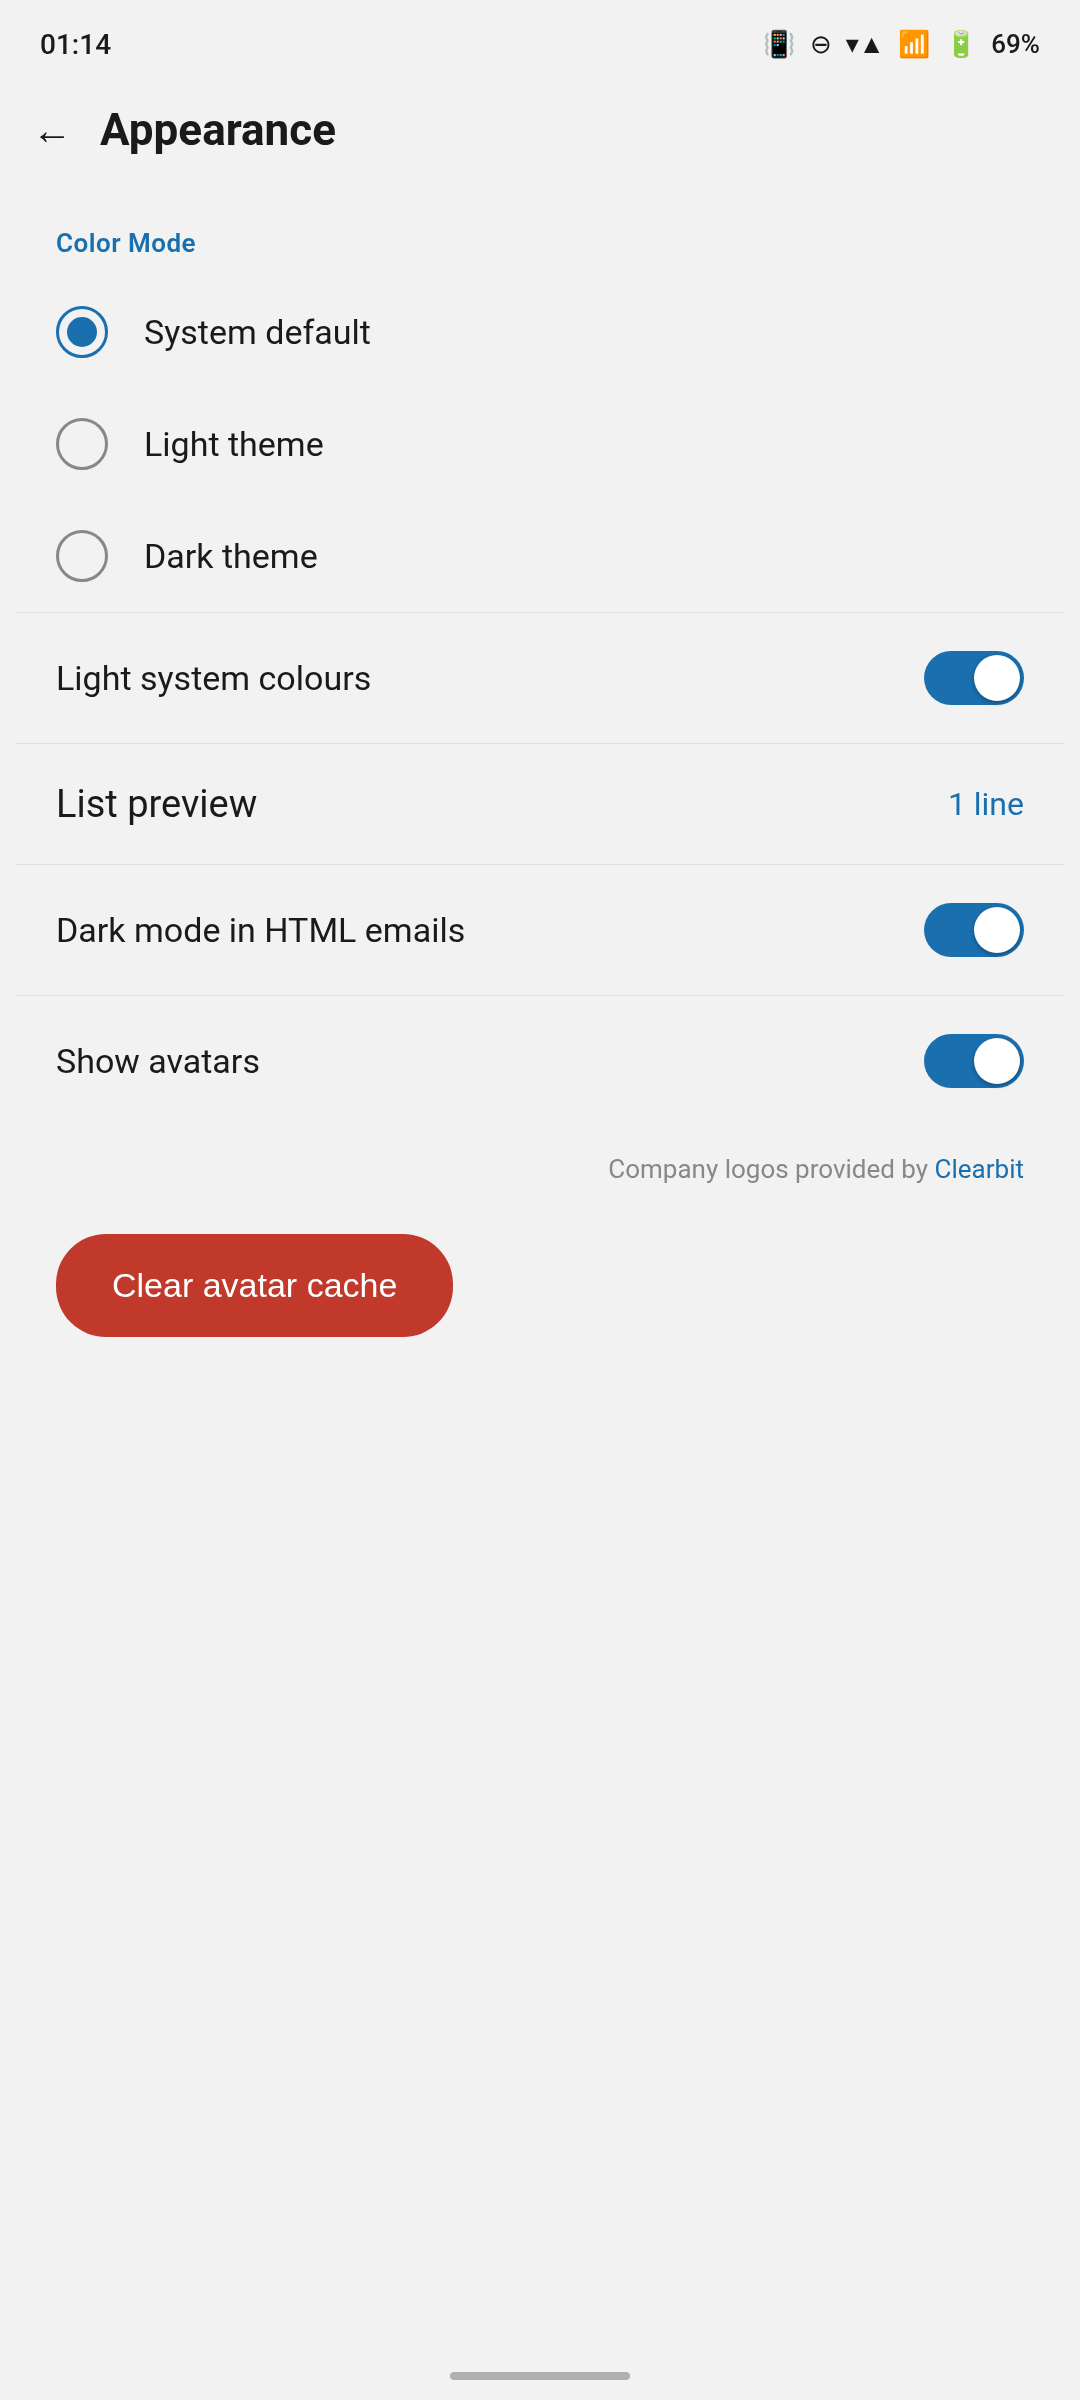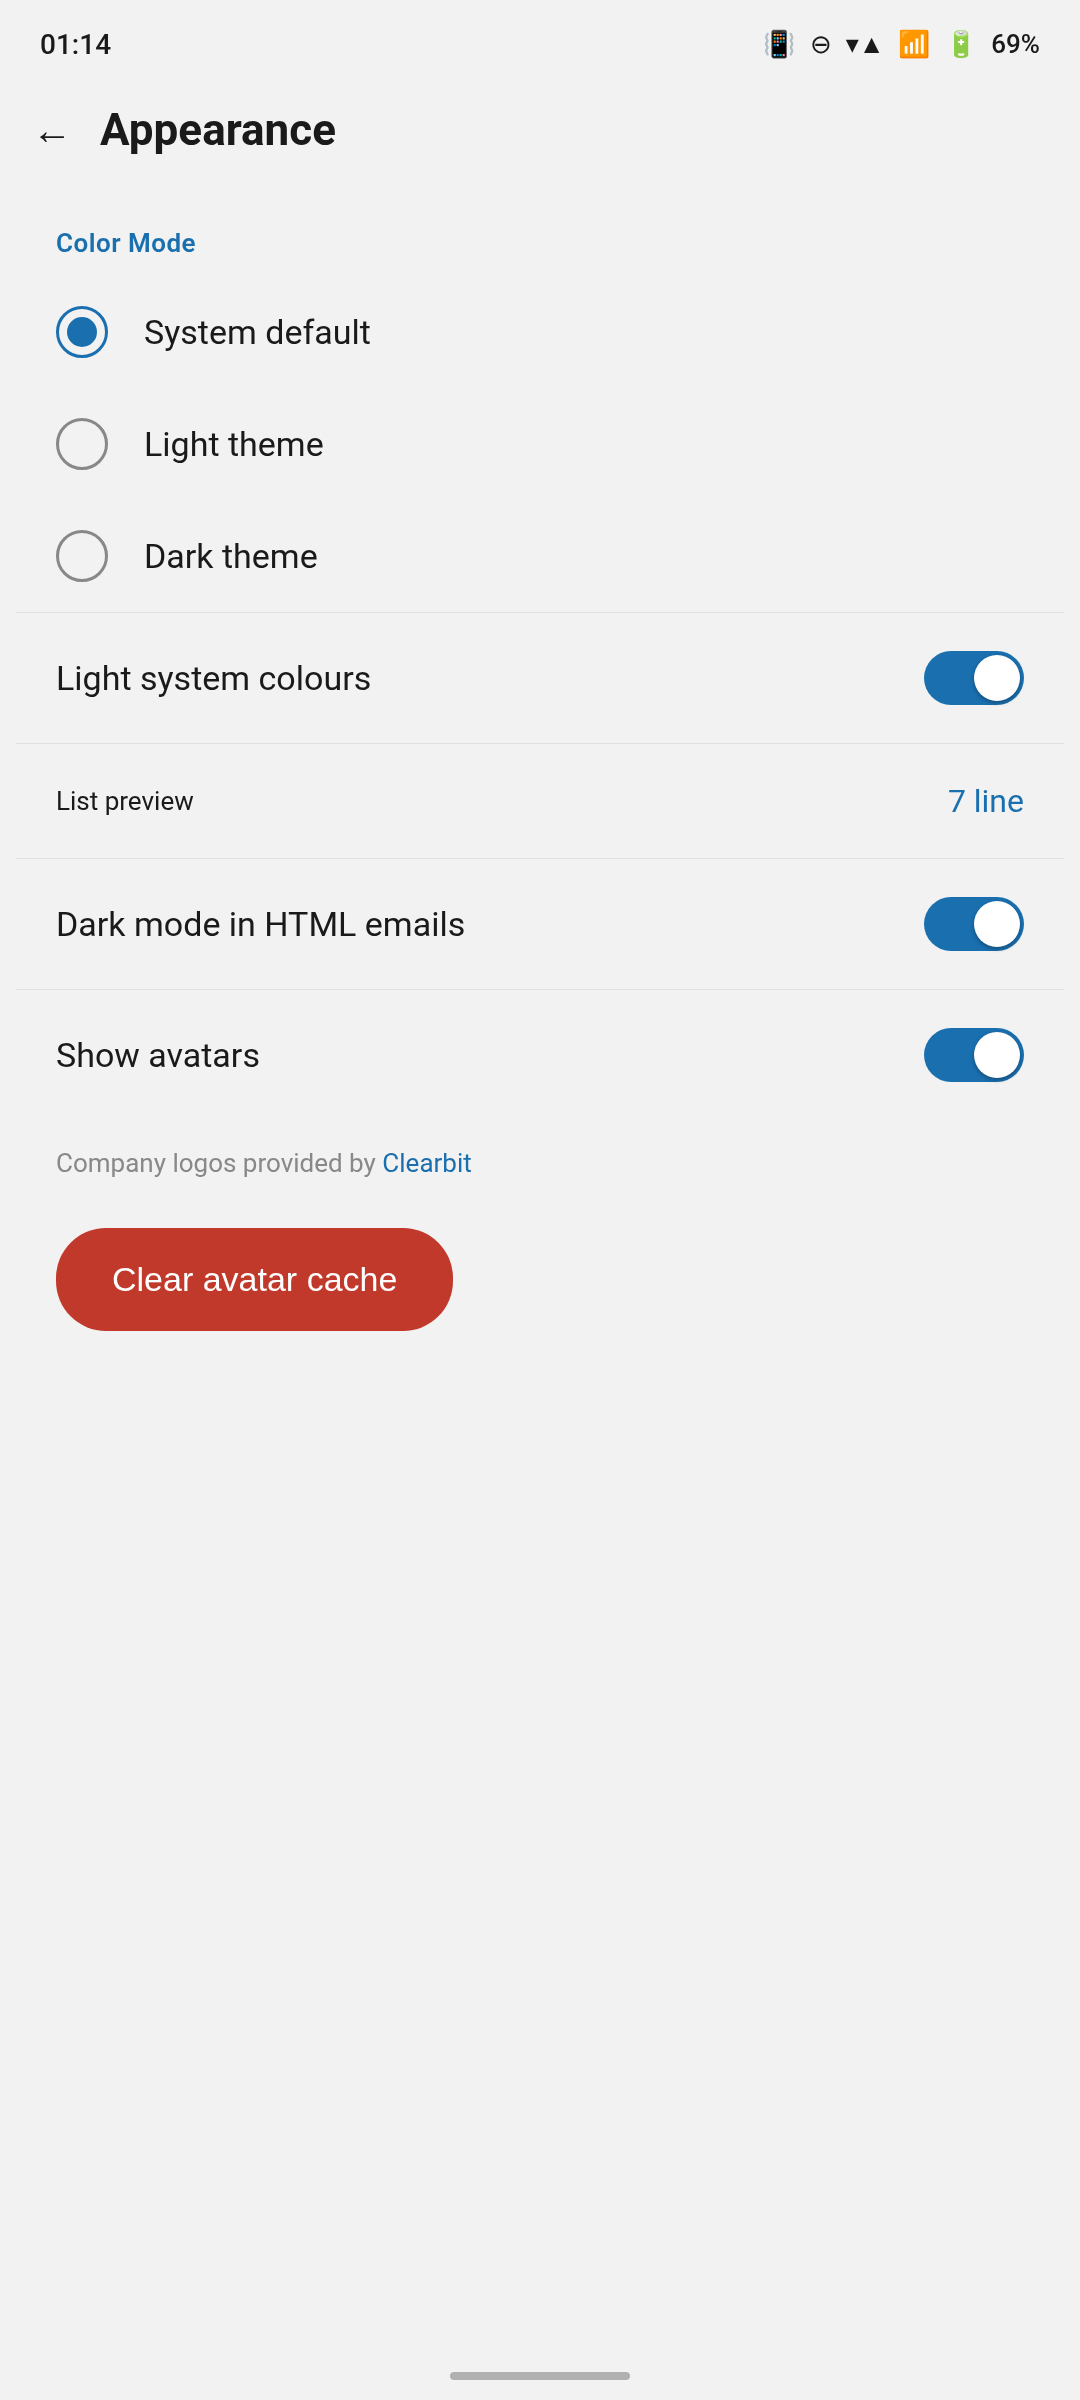--- a/index.html
+++ b/index.html
@@ -146,34 +146,35 @@
     
     .list-preview-row {
       display: flex;
       align-items: center;
       justify-content: space-between;
       padding: 38px 40px;
       background-color: #f2f2f2;
       border-top: 1px solid #e0e0e0;
     }
     .list-preview-label {
-      font-size: 26px;
+      font-size: 38px;
       color: #1a1a1a;
     }
     .list-preview-value {
       font-size: 32px;
       color: #1a6faf;
       font-weight: 400;
     }
 
     
     .company-info {
       padding: 28px 40px 20px 40px;
       font-size: 26px;
       color: #888;
+      text-align: right;
     }
     .company-info a {
       color: #1a6faf;
       text-decoration: none;
     }
 
     
     .clear-cache-btn {
       margin: 30px 40px 40px 40px;
       background-color: #c0392b;
@@ -249,21 +250,21 @@
   <div class="toggle-row">
     <span class="toggle-label">Light system colours</span>
     <div class="toggle">
       <div class="toggle-knob"></div>
     </div>
   </div>
 
   
   <div class="list-preview-row">
     <span class="list-preview-label">List preview</span>
-    <span class="list-preview-value">7 line</span>
+    <span class="list-preview-value">1 line</span>
   </div>
 
   
   <div class="toggle-row">
     <span class="toggle-label">Dark mode in HTML emails</span>
     <div class="toggle">
       <div class="toggle-knob"></div>
     </div>
   </div>
 

